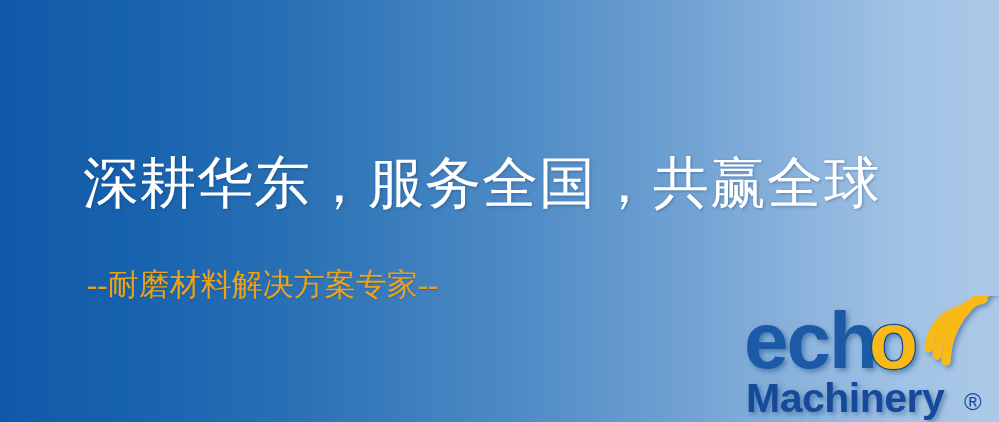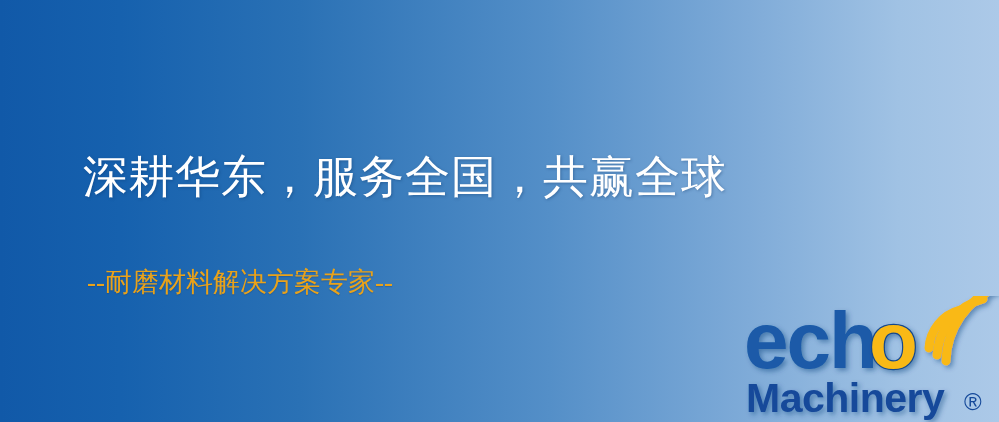--- a/index.html
+++ b/index.html
@@ -22,36 +22,36 @@
         #acc9e8 100%);
     font-family: "Liberation Sans", sans-serif;
   }
 
   
   #headline {
     position: absolute;
     left: 83px;
     top: 155px;
     font-family: "Liberation Serif", "DejaVu Serif", serif;
-    font-size: 45px;
+    font-size: 56px;
     line-height: 1;
     letter-spacing: 1px;
     color: #ffffff;
     white-space: nowrap;
     text-shadow: 1px 1px 3px rgba(10,45,95,0.35);
     text-align: right;
   }
 
   
   #subtitle {
     position: absolute;
     left: 87px;
     top: 268px;
     font-family: "Liberation Serif", "DejaVu Serif", serif;
-    font-size: 27px;
+    font-size: 31px;
     line-height: 1.1;
     letter-spacing: 0px;
     color: #e9a21a;
     white-space: nowrap;
     text-shadow: 0 1px 1px rgba(20,60,110,0.30);
   }
 
   
   #logo {
     position: absolute;

